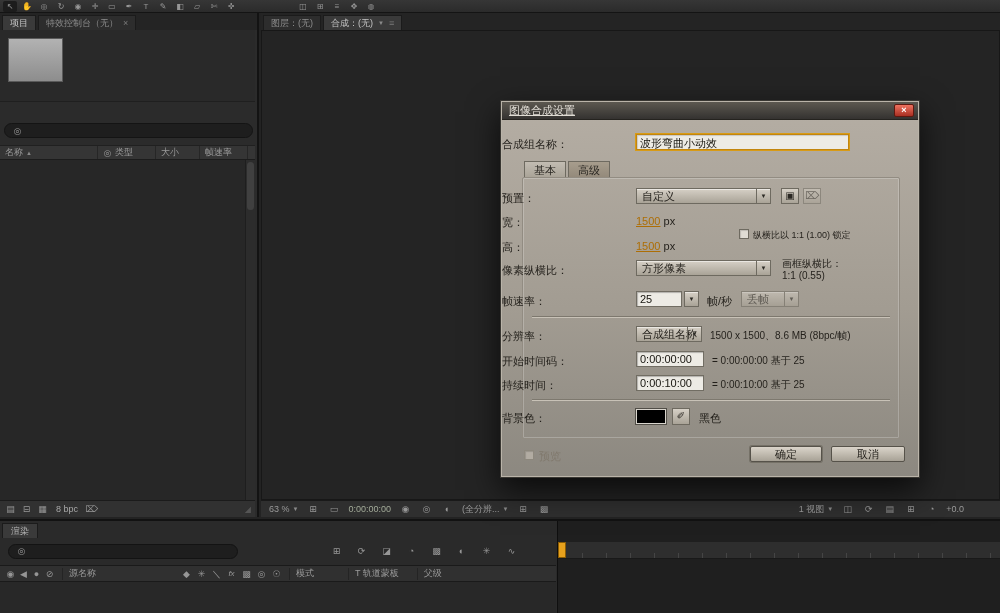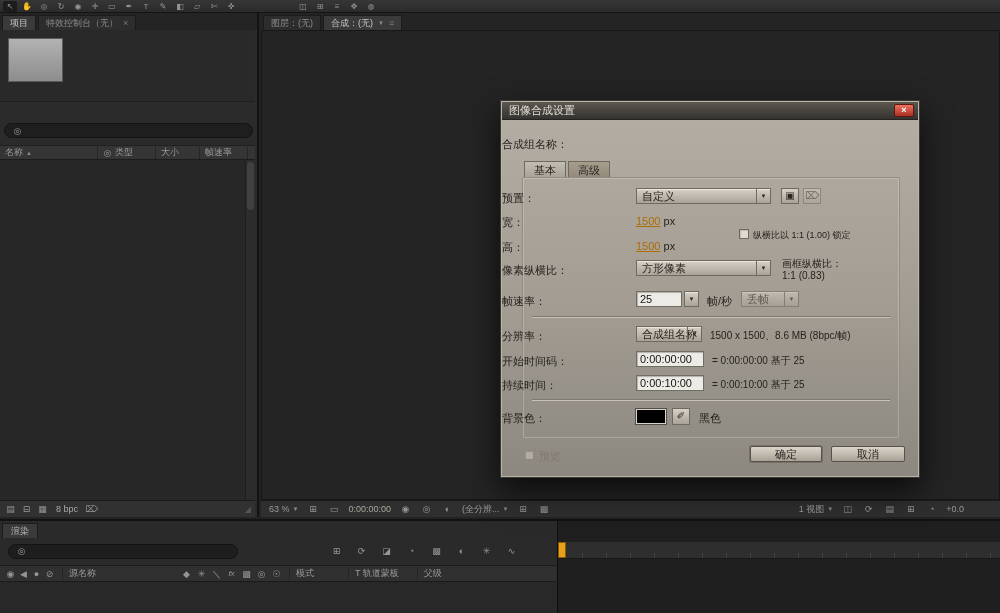--- a/index.html
+++ b/index.html
@@ -56,21 +56,21 @@
   .tl-rows { position:absolute; left:0; top:61px; width:556px; bottom:0; background:#282828; }
   .tl-right { position:absolute; left:557px; top:0; right:0; bottom:0; background:#1f1f1f; border-left:1px solid #0f0f0f; }
   .tl-ruler { position:absolute; left:0; top:21px; right:0; height:17px; background:#2e2e2e; border-bottom:1px solid #191919; background-image:repeating-linear-gradient(90deg,#454545 0 1px,transparent 1px 24px); background-size:100% 6px; background-position:0 11px; background-repeat:no-repeat; }
   .tl-cti { position:absolute; left:0; top:0; width:8px; height:16px; background:#e7a11d; border:1px solid #8a5c05; }
   .switchgroup { display:flex; gap:2px; margin-left:84px; }
   .hsep { border-left:1px solid #242424; height:12px; margin:0 6px; }
   .fx { font-style:italic; font-size:8px; }
 
   
   .dialog { position:absolute; left:500px; top:100px; width:420px; height:378px; background:linear-gradient(180deg,#b5aea4 0%,#a29c92 55%,#8c8880 100%); border:1px solid #393732; box-shadow:inset 0 0 0 1px #bab4a9, 0 12px 30px rgba(0,0,0,.7); z-index:50; }
-  .dlg-title { position:absolute; left:1px; right:1px; top:1px; height:18px; background:linear-gradient(#5c5850,#343230); border-bottom:1px solid #25231f; color:#e0dcd4; font-size:11px; line-height:17px; padding-left:7px; }
+  .dlg-title { position:absolute; left:1px; right:1px; top:1px; height:18px; background:linear-gradient(#5c5850,#343230); border-bottom:1px solid #25231f; color:#e0dcd4; font-size:11px; line-height:17px; padding-left:7px;text-decoration:underline; }
   .dlg-close { position:absolute; right:4px; top:2px; width:20px; height:13px; background:linear-gradient(#ee7360,#a92f22); border:1px solid #5e1810; border-radius:2px; color:#fff; text-align:center; font-size:9px; line-height:11px; font-weight:bold; }
   .dlg-body { position:absolute; left:1px; right:1px; top:19px; bottom:1px; font-size:11px; color:#221f1a; }
   .lbl { position:absolute; left:0; width:130px; text-align:left; white-space:nowrap; }
   .abs { position:absolute; white-space:nowrap; }
   .small { font-size:10px; }
   .tiny { font-size:9px; }
   .dis { color:#80796d; }
   .dd { position:absolute; height:16px; background:linear-gradient(#d6d0c6,#a9a397); border:1px solid #6e6a60; box-shadow:inset 0 1px 0 rgba(255,255,255,.5); }
   .dd-label { position:absolute; left:5px; top:1px; font-size:11px; line-height:13px; white-space:nowrap; }
   .dd-arrow { position:absolute; right:0; top:0; width:14px; height:100%; border-left:1px solid #6e6a60; text-align:center; font-size:6px; line-height:14px; color:#2c2a25; }
@@ -262,20 +262,23 @@
   <div class="dialog">
     <div class="dlg-title">
       <span>图像合成设置</span>
       <div class="dlg-close">
         <span>×</span>
       </div>
     </div>
     <div class="dlg-body">
 
       <span class="lbl" style="top:17px">合成组名称：</span>
+      <div class="tfield focus" style="top:14px;left:134px;width:213px">
+        <span>波形弯曲小动效</span>
+      </div>
 
       <div class="dtab active" style="top:41px;left:22px">
         <span>基本</span>
       </div>
       <div class="dtab" style="top:41px;left:66px">
         <span>高级</span>
       </div>
 
       <div class="groupbox"></div>
 
@@ -303,21 +306,21 @@
         <span class="orange">1500</span>
         <span>px</span>
       </span>
 
       <span class="lbl" style="top:143px">像素纵横比：</span>
       <div class="dd" style="top:140px;left:134px;width:135px">
         <span class="dd-label">方形像素</span>
         <span class="dd-arrow">▼</span>
       </div>
       <span class="abs small" style="top:137px;left:280px">画框纵横比：</span>
-      <span class="abs small" style="top:150px;left:280px">1:1 (0.83)</span>
+      <span class="abs small" style="top:150px;left:280px">1:1 (0.55)</span>
 
       <span class="lbl" style="top:174px">帧速率：</span>
       <div class="tfield" style="top:171px;left:134px;width:46px">
         <span>25</span>
       </div>
       <div class="dd" style="top:171px;left:182px;width:15px">
         <span class="dd-arrow" style="border-left:none;width:100%">▼</span>
       </div>
       <span class="abs" style="top:174px;left:205px">帧/秒</span>
       <div class="dd disabled" style="top:171px;left:239px;width:58px">

